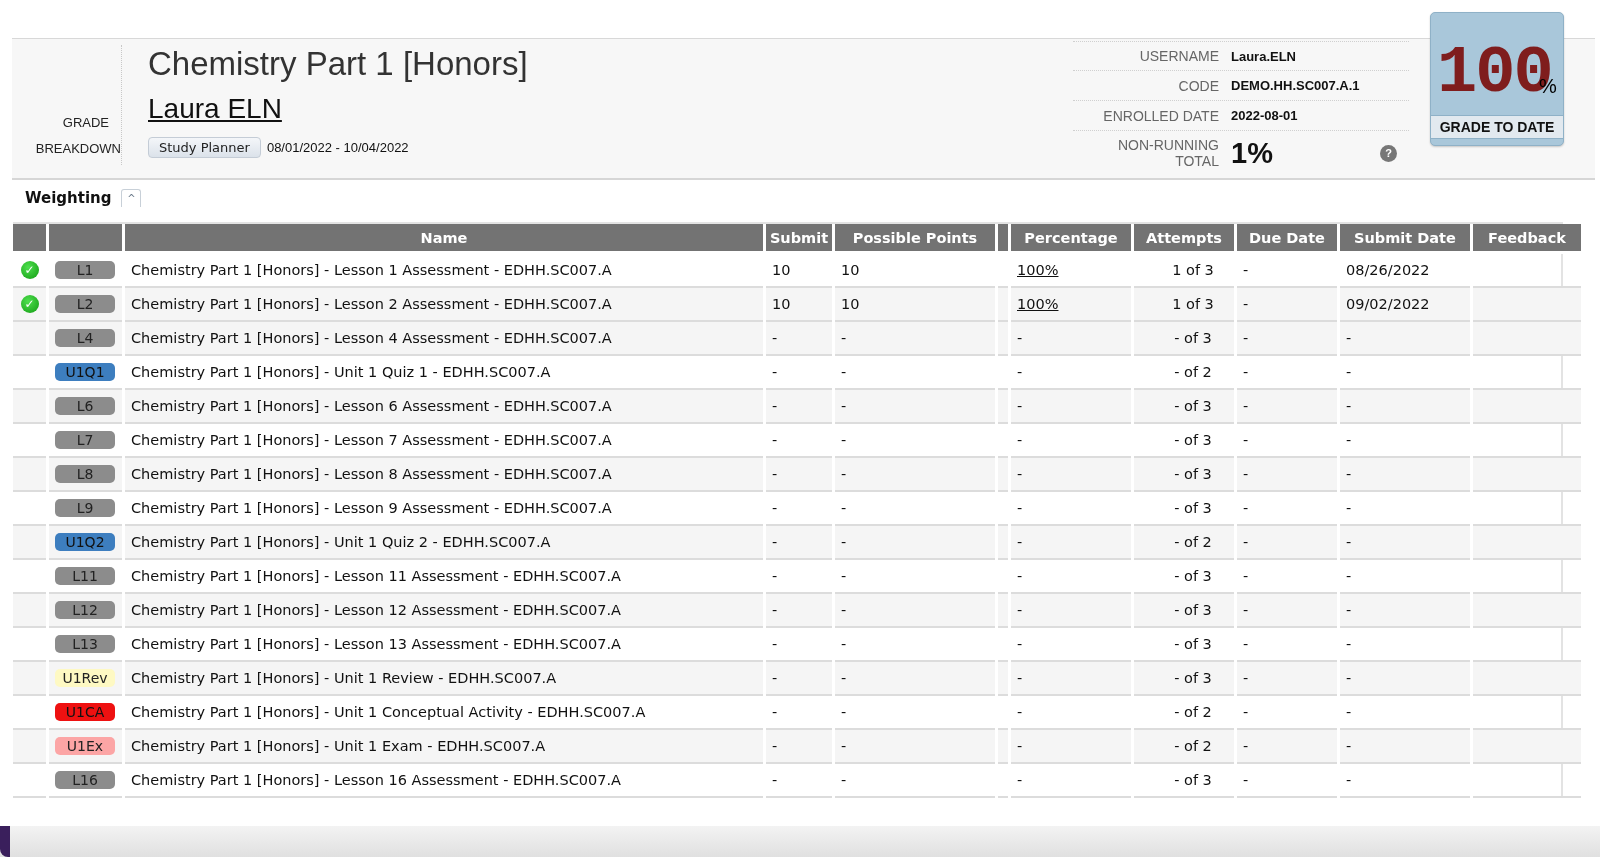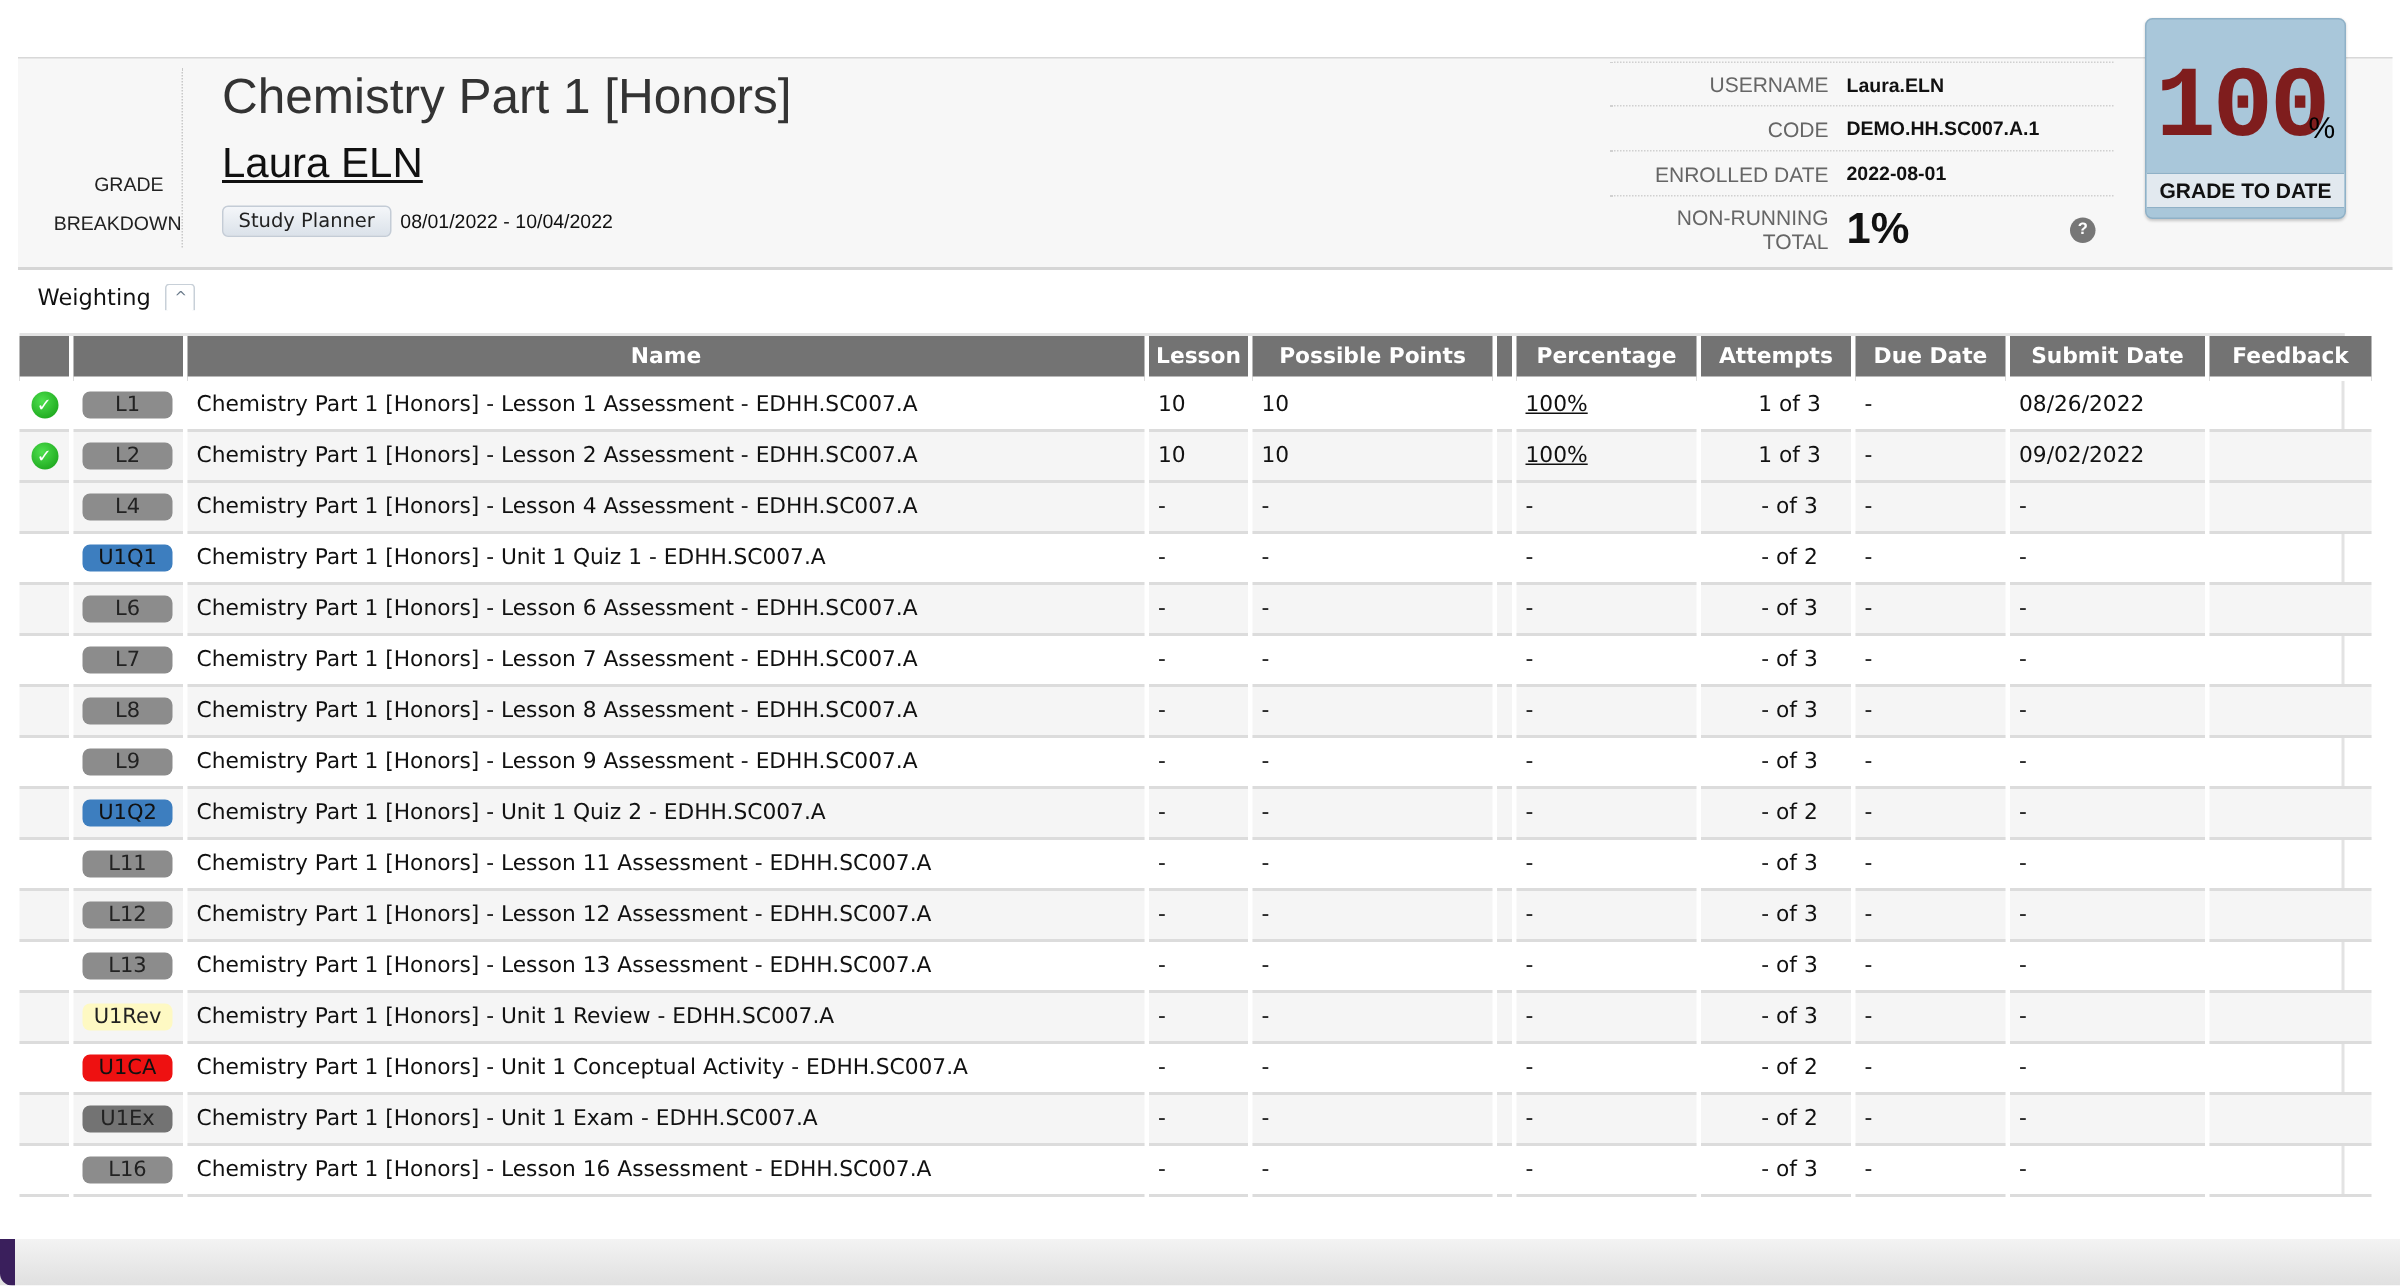--- a/index.html
+++ b/index.html
@@ -58,21 +58,21 @@
   .grade-value { position: absolute; left: 6px; top: 22px; font-family: Liberation Mono, monospace; font-weight: bold; font-size: 67px; color: #7f1d1d; letter-spacing: -2px; }
   .grade-pct { position: absolute; left: 108px; top: 62px; font-family: "Liberation Sans", sans-serif; font-size: 20px; color: #000; }
   .grade-label {
     position: absolute; left: 0; top: 102px; width: 100%; height: 24px; background: #e2e9ef;
     border-top: 1px solid #8fb1c7; border-bottom: 1px solid #8fb1c7;
     font-family: "Liberation Sans", sans-serif; font-weight: bold; font-size: 14px; text-align: center; line-height: 22px;
   }
 
   
   .weighting { position: absolute; left: 25px; top: 189px; display: flex; align-items: center; gap: 10px; }
-  .weighting-label { font-family: "DejaVu Sans", sans-serif; font-weight: normal; font-size: 15px; color: #111; }
+  .weighting-label { font-family: "DejaVu Sans", sans-serif; font-weight: bold; font-size: 15px; color: #111; }
   .weighting-toggle {
     width: 20px; height: 18px; border: 1px solid #c8d0d8; border-bottom: none; border-radius: 3px 3px 0 0;
     background: #fff; color: #6a7a8a; font-size: 10px; text-align: center; line-height: 18px;
   }
 
   
   .grades-table-wrap { position: absolute; left: 13px; top: 222px; width: 1550px; border-top: 2px solid #e3e3e3; border-right: 2px solid #e3e3e3; }
   table { border-collapse: separate; border-spacing: 3px 0; width: 100%; table-layout: fixed; margin-left: -3px; }
   th {
     background: #737373; color: #fff; font-family: "DejaVu Sans", sans-serif; font-weight: bold; font-size: 14.5px;
@@ -160,21 +160,21 @@
         <col style="width:100px">
         <col style="width:100px">
         <col style="width:130px">
         <col style="width:108px">
     </colgroup>
     <thead>
       <tr id="thead-row">
           <th></th>
           <th></th>
           <th>Name</th>
-          <th>Lesson</th>
+          <th>Submit</th>
           <th>Possible Points</th>
           <th></th>
           <th>Percentage</th>
           <th>Attempts</th>
           <th>Due Date</th>
           <th>Submit Date</th>
           <th>Feedback</th>
         </tr>
     </thead>
     <tbody id="tbody">
@@ -355,21 +355,21 @@
           <td>-</td>
           <td></td>
           <td><span>-</span></td>
           <td class="attempts">- of 2</td>
           <td>-</td>
           <td>-</td>
           <td></td>
         </tr>
         <tr class="alt">
           <td class="status-cell"></td>
-          <td class="badge-cell"><span class="badge" style="background:#737373;color:#222">U1Ex</span></td>
+          <td class="badge-cell"><span class="badge" style="background:#fca5a5;color:#222">U1Ex</span></td>
           <td>Chemistry Part 1 [Honors] - Unit 1 Exam - EDHH.SC007.A</td>
           <td>-</td>
           <td>-</td>
           <td></td>
           <td><span>-</span></td>
           <td class="attempts">- of 2</td>
           <td>-</td>
           <td>-</td>
           <td></td>
         </tr>

